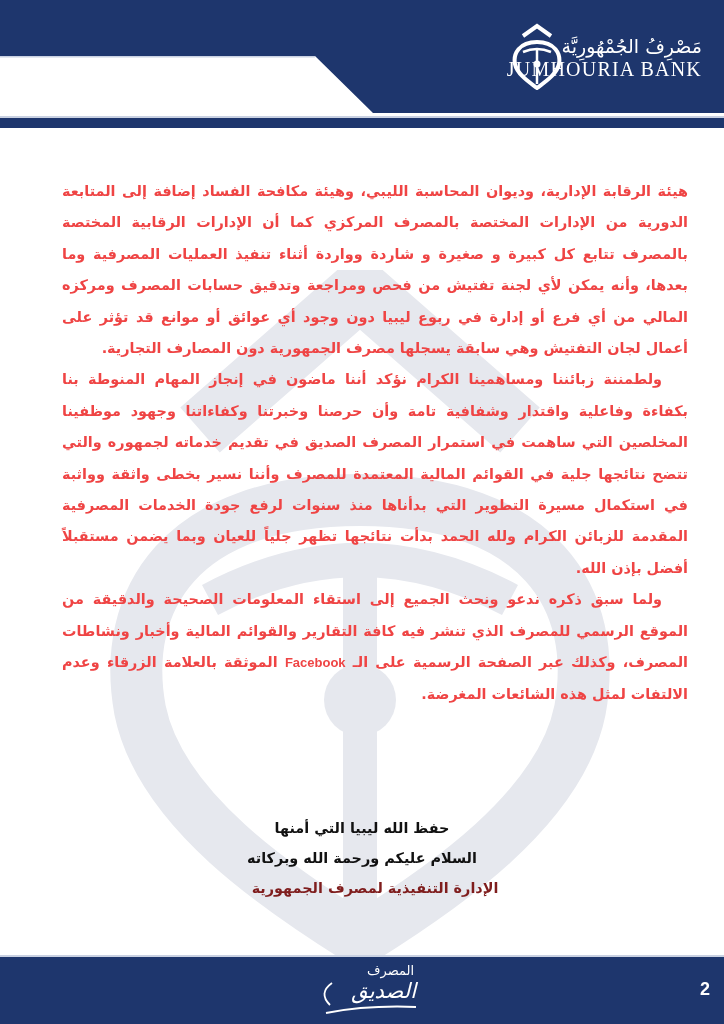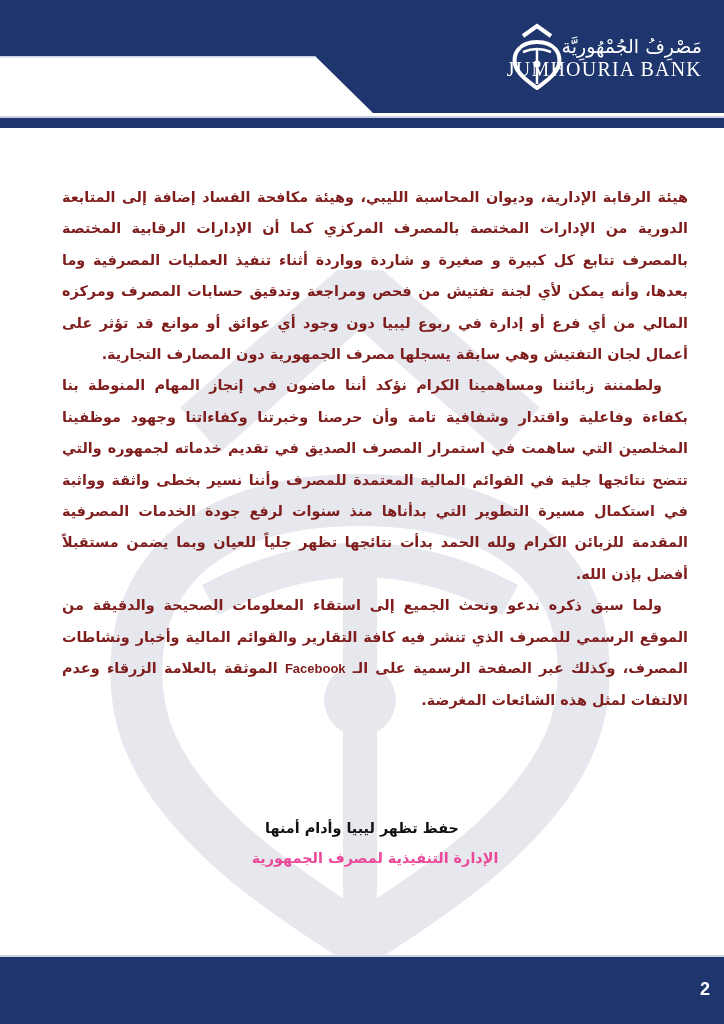--- a/index.html
+++ b/index.html
@@ -17,28 +17,28 @@
     .logo-en { font-family: "Liberation Serif", "DejaVu Serif", serif; font-size: 20px; line-height: 22px; letter-spacing: 1.2px; }
     .logo-mark { width: 60px; height: 68px; }
 
     
     .watermark { position: absolute; left: 100px; top: 270px; width: 520px; height: 690px; pointer-events: none; }
 
     
     .content {
       position: absolute; left: 62px; right: 36px; top: 176px;
       direction: rtl; text-align: justify; text-align-last: right;
-      color: #7f1d1d; font-weight: bold; font-size: 14.4px; line-height: 31.4px; margin-top: 6px;
+      color: #ef4444; font-weight: bold; font-size: 14.4px; line-height: 31.4px;
     }
     .content p { margin: 0; }
     .content p.indent { text-indent: 26px; }
     .content .latin { font-family: "Liberation Sans", sans-serif; font-size: 13px; font-weight: bold; direction: ltr; unicode-bidi: isolate; }
 
     .closing { position: absolute; left: 0; right: 0; top: 813px; direction: rtl; text-align: center; font-weight: bold; font-size: 14.4px; line-height: 30px; color: #111111; }
-    .closing .signature { color: #ec4899; padding-left: 26px; }
+    .closing .signature { color: #7f1d1d; padding-left: 26px; }
 
     
     .footer { position: absolute; left: 0; top: 955px; width: 724px; height: 69px; background: #1e366d; border-top: 2px solid #c9d1e2; }
     .footer-logo { position: absolute; left: 308px; top: 4px; width: 120px; height: 56px; color: #ffffff; text-align: center; }
     .footer-logo .small { position: absolute; right: 14px; top: 2px; font-size: 13px; direction: rtl; }
     .footer-logo .big { position: absolute; right: 12px; top: 18px; font-size: 21px; font-style: italic; direction: rtl; }
     .footer-logo svg { position: absolute; left: 0; top: 0; }
     .page-number { position: absolute; right: 14px; top: 22px; color: #ffffff; font-family: "Liberation Sans", sans-serif; font-size: 18px; font-weight: bold; }
   </style>
 </head>
@@ -78,19 +78,28 @@
   <p>هيئة الرقابة الإدارية، وديوان المحاسبة الليبي، وهيئة مكافحة الفساد إضافة إلى المتابعة الدورية من الإدارات المختصة بالمصرف المركزي كما أن الإدارات الرقابية المختصة بالمصرف تتابع كل كبيرة و صغيرة و شاردة وواردة أثناء تنفيذ العمليات المصرفية وما بعدها، وأنه يمكن لأي لجنة تفتيش من فحص ومراجعة وتدقيق حسابات المصرف ومركزه المالي من أي فرع أو إدارة في ربوع ليبيا دون وجود أي عوائق أو موانع قد تؤثر على أعمال لجان التفتيش وهي سابقة يسجلها مصرف الجمهورية دون المصارف التجارية.</p>
   <p class="indent">ولطمننة زبائننا ومساهمينا الكرام نؤكد أننا ماضون في إنجاز المهام المنوطة بنا بكفاءة وفاعلية واقتدار وشفافية تامة وأن حرصنا وخبرتنا وكفاءاتنا وجهود موظفينا المخلصين التي ساهمت في استمرار المصرف الصديق في تقديم خدماته لجمهوره والتي تتضح نتائجها جلية في القوائم المالية المعتمدة للمصرف وأننا نسير بخطى واثقة وواثبة في استكمال مسيرة التطوير التي بدأناها منذ سنوات لرفع جودة الخدمات المصرفية المقدمة للزبائن الكرام ولله الحمد بدأت نتائجها تظهر جلياً للعيان وبما يضمن مستقبلاً أفضل بإذن الله.</p>
   <p class="indent">
     <span>ولما سبق ذكره ندعو ونحث الجميع إلى استقاء المعلومات الصحيحة والدقيقة من الموقع الرسمي للمصرف الذي تنشر فيه كافة التقارير والقوائم المالية وأخبار ونشاطات المصرف، وكذلك عبر الصفحة الرسمية على الـ</span>
     <span class="latin">Facebook</span>
     <span>الموثقة بالعلامة الزرقاء وعدم الالتفات لمثل هذه الشائعات المغرضة.</span>
   </p>
 </div>
 
 <div class="closing">
-  <div>حفظ تظهر ليبيا وأدام أمنها</div>
+  <div>حفظ الله ليبيا التي أمنها</div>
+  <div>السلام عليكم ورحمة الله وبركاته</div>
   <div class="signature">الإدارة التنفيذية لمصرف الجمهورية</div>
 </div>
 
 <div class="footer">
+  <div class="footer-logo">
+    <span class="small">المصرف</span>
+    <span class="big">الصديق</span>
+    <svg width="120" height="56">
+      <path d="M24 22 Q10 32 22 44" fill="none" stroke="#ffffff" stroke-width="1.8"></path>
+      <path d="M18 52 Q60 44 108 46" fill="none" stroke="#ffffff" stroke-width="2"></path>
+    </svg>
+  </div>
   <div class="page-number">2</div>
 </div>
 
 </body></html>

